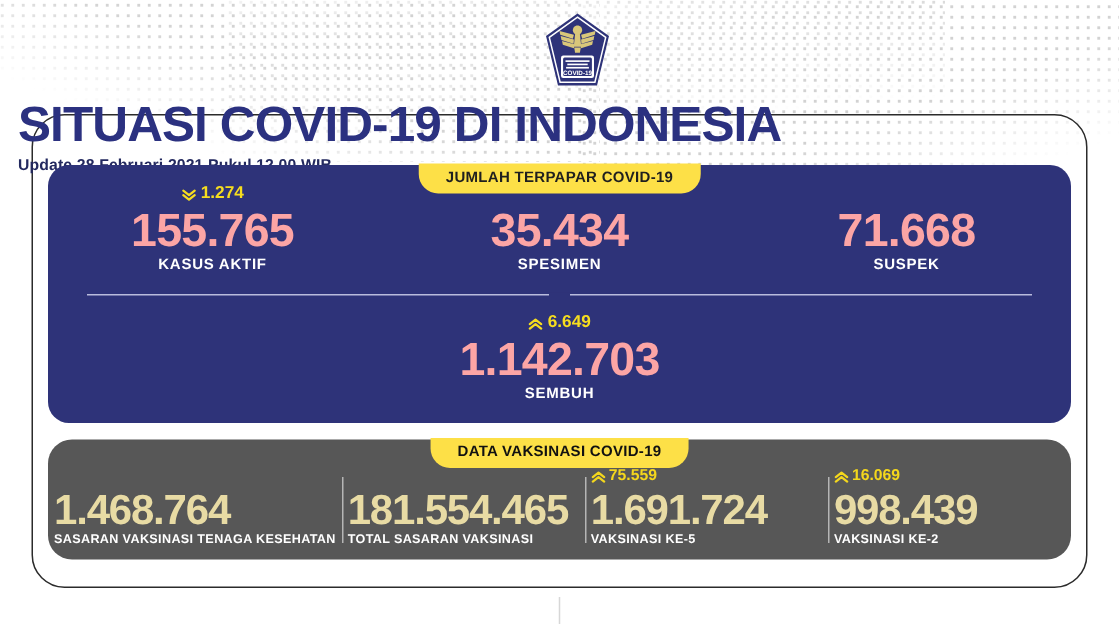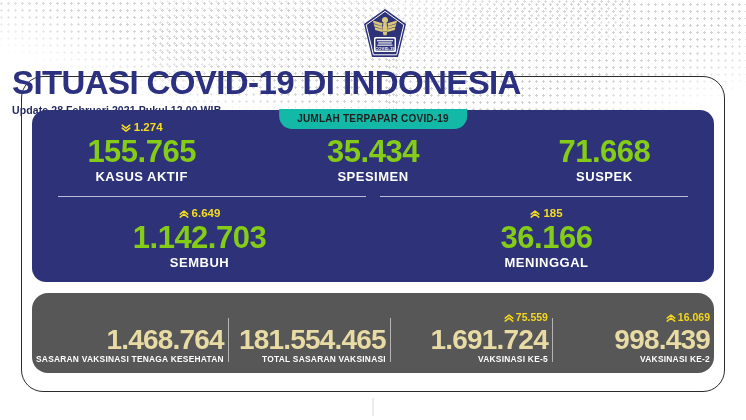--- a/index.html
+++ b/index.html
@@ -79,21 +79,21 @@
     background:#575757;
     border-radius:16px;
   }
 
   
   .tab-pill {
     position:absolute;
     top:-1px;
     left:50%;
     transform:translateX(-50%);
-    background:#14b8a6;
+    background:#fde047;
     border-radius:0 0 13px 13px;
     padding:4px 18px 5px;
     font-size:10px;
     font-weight:bold;
     color:#1f1f1f;
     letter-spacing:.2px;
     white-space:nowrap;
   }
   #panel-vaccine .tab-pill { color:#111; }
 
@@ -116,26 +116,26 @@
     display:flex;
     align-items:center;
     gap:3px;
     height:12px;
   }
   .delta.empty { visibility:hidden; }
   .chev { display:inline-block; width:10px; height:10px; }
   .big-number {
     font-size:31px;
     font-weight:bold;
-    color:#84cc16;
+    color:#fca5a5;
     line-height:1.02;
     letter-spacing:-.5px;
   }
   .stat-label {
-    font-size:13px;
+    font-size:10px;
     font-weight:bold;
     color:#ffffff;
     letter-spacing:.5px;
     margin-top:2px;
   }
 
   .h-divider {
     position:absolute;
     left:26px; right:26px;
     top:50%;
@@ -150,21 +150,21 @@
     width:14px; height:3px;
     background:#2e3379;
   }
 
   
   .vrow { display:flex; width:100%; height:100%; align-items:flex-end; padding-bottom:9px; }
   .vcell {
     flex:1;
     display:flex;
     flex-direction:column;
-    align-items:flex-end;
+    align-items:flex-start;
     justify-content:flex-end;
     position:relative;
     padding:0 4px;
   }
   .vcell + .vcell::before {
     content:"";
     position:absolute;
     left:0; top:6px; bottom:2px;
     width:1.4px;
     background:#b5b5b5;
@@ -284,36 +284,25 @@
           <svg width="10" height="10" viewBox="0 0 10 10">
               <path d="M1.2 5.1 L5 2.1 L8.8 5.1 M1.2 8.1 L5 5.1 L8.8 8.1" fill="none" stroke="#f6dd1f" stroke-width="1.5" stroke-linecap="round" stroke-linejoin="round"></path>
             </svg>
         </span>
         <span>6.649</span>
       </div>
       <div class="big-number">1.142.703</div>
       <div class="stat-label">SEMBUH</div>
     </div>
 
-    <div class="stat-cell">
-      <div class="delta">
-        <span class="chev">
-          <svg width="10" height="10" viewBox="0 0 10 10">
-              <path d="M1.2 5.1 L5 2.1 L8.8 5.1 M1.2 8.1 L5 5.1 L8.8 8.1" fill="none" stroke="#f6dd1f" stroke-width="1.5" stroke-linecap="round" stroke-linejoin="round"></path>
-            </svg>
-        </span>
-        <span>185</span>
-      </div>
-      <div class="big-number">36.166</div>
-      <div class="stat-label">MENINGGAL</div>
-    </div>
   </div>
 </div>
 
 <div class="panel" id="panel-vaccine">
+  <div class="tab-pill">DATA VAKSINASI COVID-19</div>
 
   <div class="vrow">
     <div class="vcell">
       <div class="v-delta empty">
         <span></span>
       </div>
       <div class="v-number">1.468.764</div>
       <div class="v-label">SASARAN VAKSINASI TENAGA KESEHATAN</div>
     </div>
 

